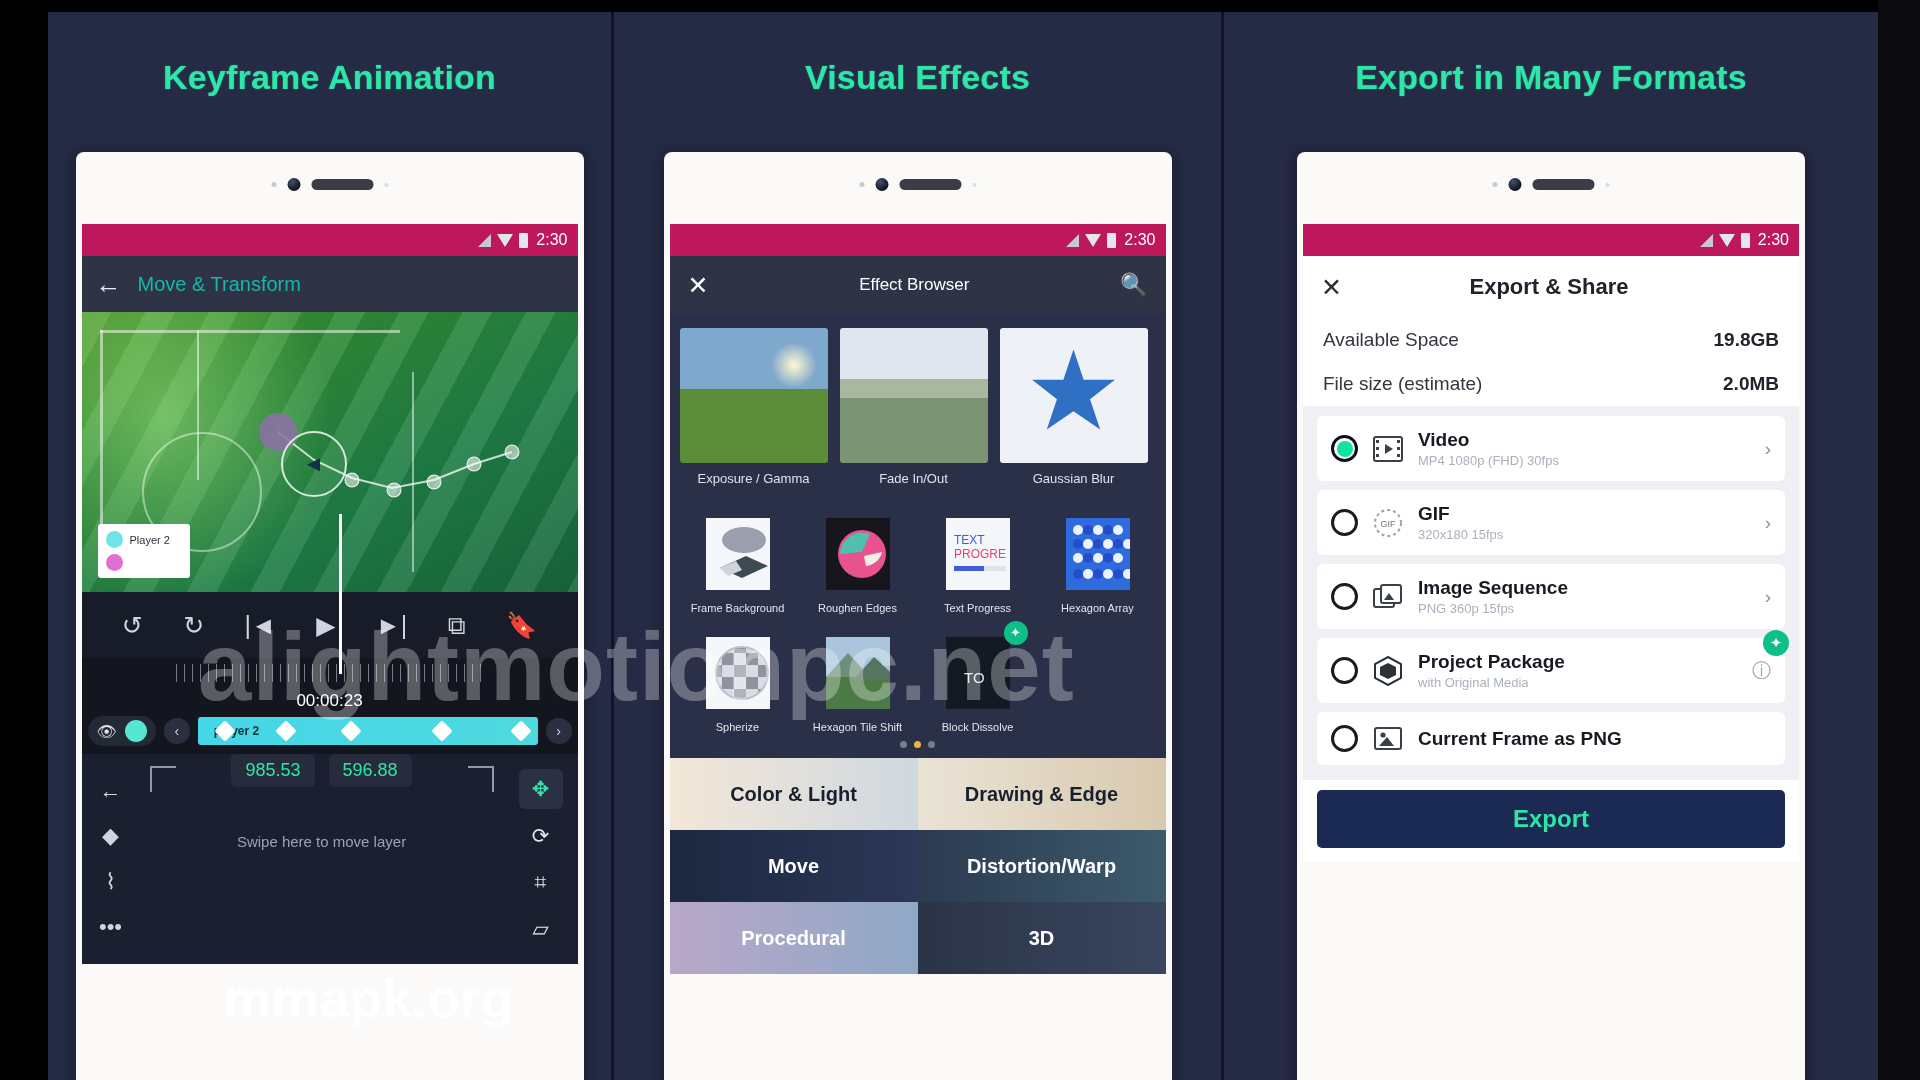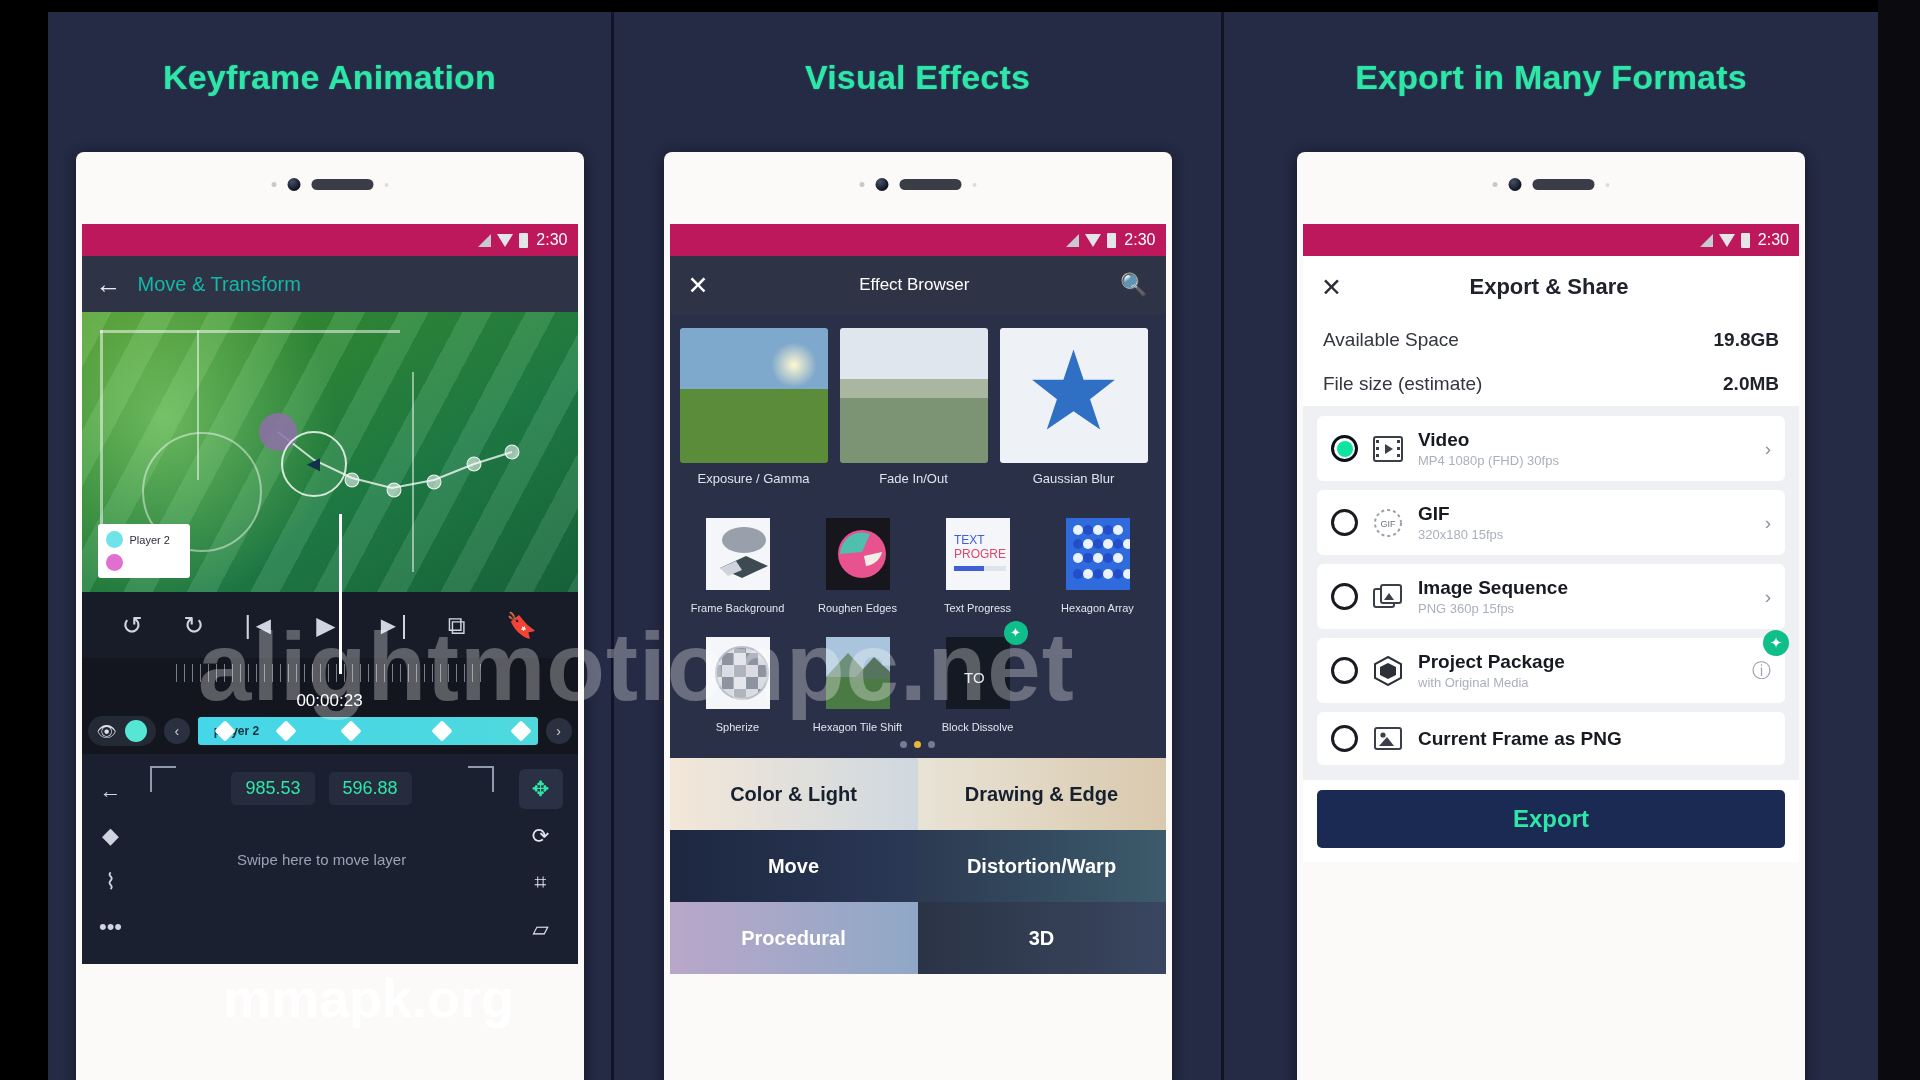--- a/index.html
+++ b/index.html
@@ -100,21 +100,21 @@
           background:linear-gradient(90deg,#45d6e8,#4fd9de); display:flex; align-items:center; }
   .clip .cname { font-size:12px; color:#10333d; margin-left:16px; font-weight:bold; }
   .dia { position:absolute; top:50%; width:15px; height:15px; background:#ffffff;
          transform:translate(-50%,-50%) rotate(45deg); border-radius:2px; }
   .playhead { position:absolute; width:3px; background:#ffffff; }
 
   .p1-bottom { background:#1b2030; flex:1; display:flex; height:210px; }
   .p1-left { width:58px; display:flex; flex-direction:column; align-items:center;
              justify-content:space-around; padding:14px 0; }
   .p1-left .ico { color:#cfd4e0; font-size:22px; }
-  .p1-mid { flex:1; position:relative; padding-top:18px; }
+  .p1-mid { flex:1; position:relative; }
   .vals { display:flex; gap:14px; justify-content:center; }
   .valbox { background:#262c3d; border-radius:5px; padding:6px 14px; color:#2ee6a8;
             font-size:18px; }
   .swipe { text-align:center; color:#9ba2b4; font-size:15px; margin-top:46px; }
   .corner { position:absolute; width:26px; height:26px; border:2px solid #9299ad; }
   .p1-right { width:74px; display:flex; flex-direction:column; align-items:center;
               justify-content:space-around; padding:12px 0; }
   .rbtn { width:44px; height:40px; border-radius:6px; display:flex; align-items:center;
           justify-content:center; color:#e4e7ef; font-size:21px; }
   .rbtn.sel { background:#2a3144; color:#2ee6a8; }

